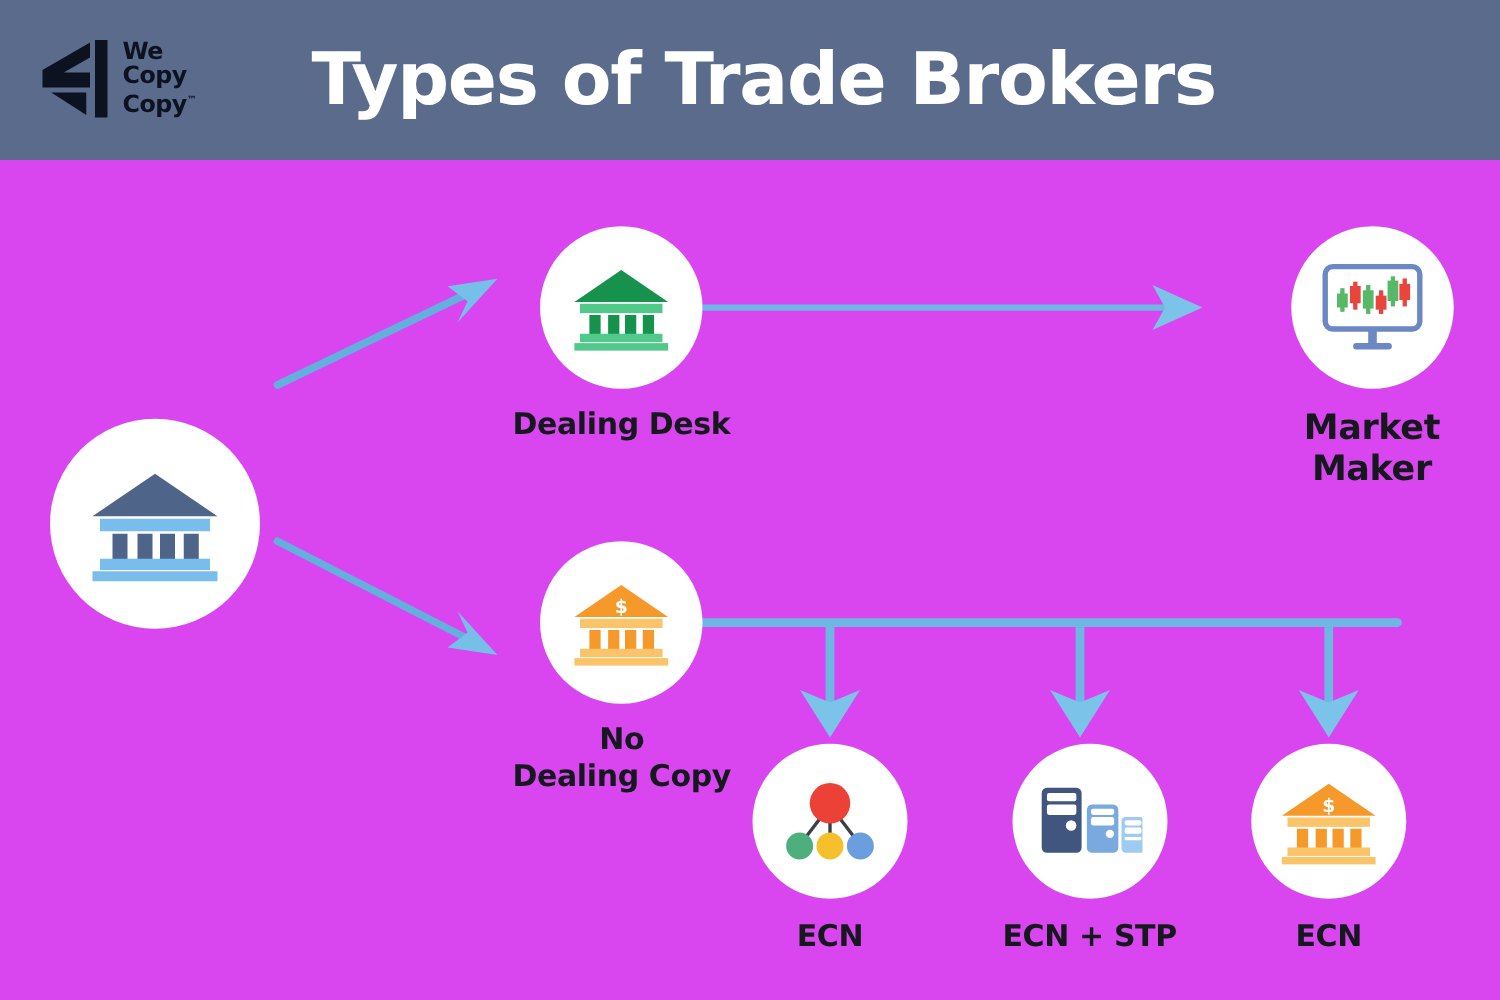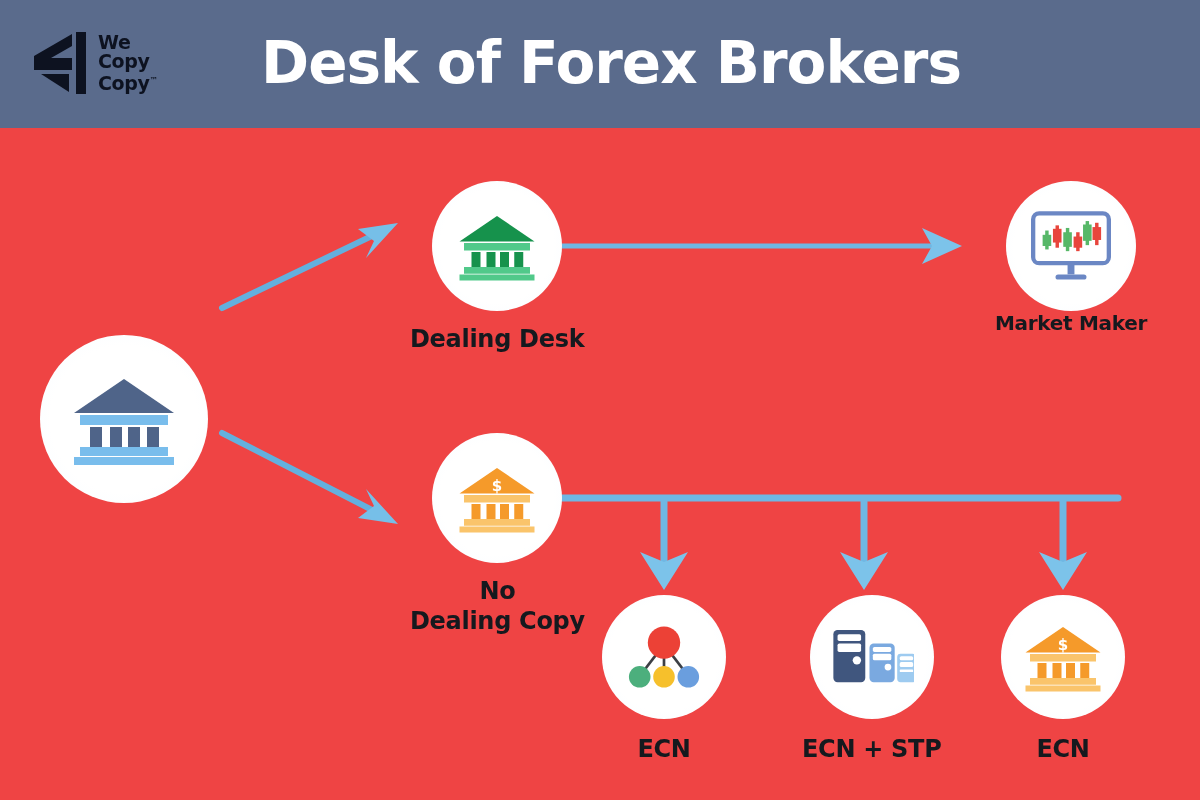--- a/index.html
+++ b/index.html
@@ -5,21 +5,21 @@
   * { box-sizing: border-box; margin: 0; padding: 0; }
   html, body {
     width: 1200px; height: 800px;
     font-family: "Liberation Sans", sans-serif;
     background: #d4e5fb;
     overflow: hidden;
   }
   #canvas {
     position: relative;
     width: 1200px; height: 800px;
-    background: #ef4444;
+    background: #d946ef;
   }
 
   
   #header {
     position: absolute; left: 0; top: 0;
     width: 1200px; height: 128px;
     background: #5a6b8c;
     display: flex; align-items: center;
   }
   #logo-wrap {
@@ -85,21 +85,21 @@
   
   #node-broker      { left: 40px;  top: 207px; }
   #node-broker .bubble { width: 168px; height: 168px; }
 
   #node-dealing     { left: 410px; top: 53px; }
   #node-dealing .bubble { width: 130px; height: 130px; }
   #node-dealing .node-label { margin-top: 14px; font-size: 24px; }
 
   #node-market      { left: 995px; top: 53px; }
   #node-market .bubble { width: 130px; height: 130px; }
-  #node-market .node-label { font-size: 20px; }
+  #node-market .node-label { margin-top: 14px; font-size: 28px; }
 
   #node-nodealing   { left: 410px; top: 305px; }
   #node-nodealing .bubble { width: 130px; height: 130px; }
   #node-nodealing .node-label { margin-top: 13px; font-size: 24px; line-height: 30px; }
 
   #node-ecn1        { left: 602px; top: 467px; }
   #node-ecn1 .bubble { width: 124px; height: 124px; }
   #node-ecn1 .node-label { margin-top: 16px; font-size: 24px; }
 
   #node-ecnstp      { left: 802px; top: 467px; justify-content: center; }
@@ -123,21 +123,21 @@
         <path d="M13 44 L41 44 L41 62 Z" fill="#0d1220"></path>
         <path d="M48 2 L58 2 L58 64 L48 64 Z" fill="#0d1220"></path>
       </svg>
       <div id="logo-words">
         <div>We</div>
         <div>Copy</div>
         <div><span>Copy</span><span class="tm">™</span></div>
       </div>
     </div>
 
-    <h1 id="page-title">Desk of Forex Brokers</h1>
+    <h1 id="page-title">Types of Trade Brokers</h1>
   </div>
 
   <div id="diagram">
 
     <svg id="wires" viewBox="0 0 1200 672">
 
       <g>
         <line x1="222" y1="180" x2="378" y2="105" stroke="#63b0de" stroke-width="6" stroke-linecap="round"></line>
         <path d="M398 95 L358 101 L374 113 L366 130 Z" fill="#76bfe8"></path>
       </g>

